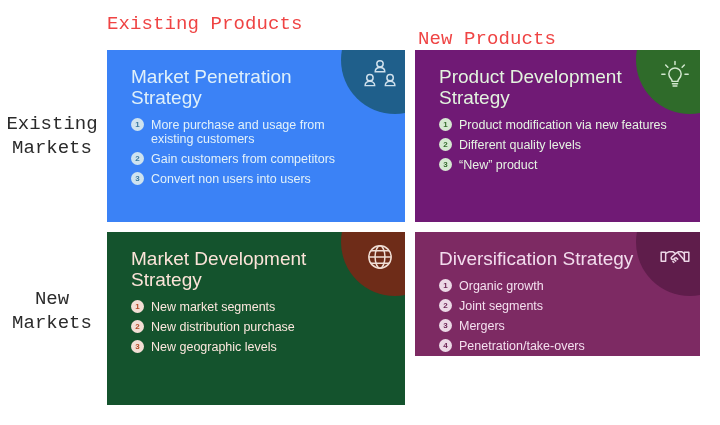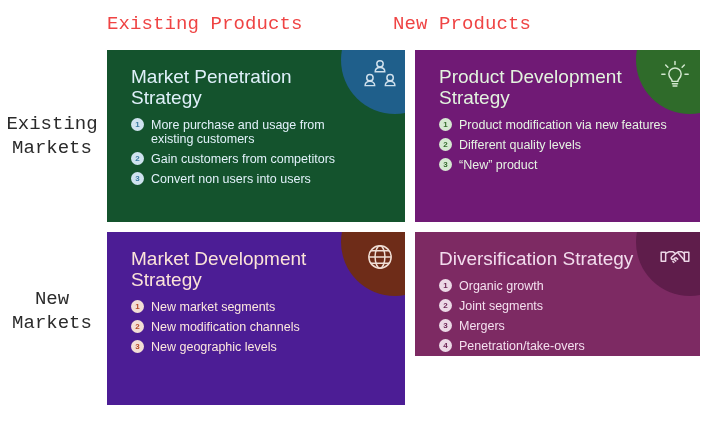--- a/index.html
+++ b/index.html
@@ -23,21 +23,21 @@
     height: 28px;
     line-height: 28px;
     text-align: left;
     font-size: 19px;
     color: #ef4444;
     letter-spacing: 0.1px;
     white-space: nowrap;
     font-family: Liberation Mono, monospace;
   }
   #col-header-existing { left: 107px; width: 298px; }
-  #col-header-new      { left: 393px; width: 285px; }
+  #col-header-new      { left: 418px; width: 285px; margin-top: 15px; }
 
   
   .row-label {
     position: absolute;
     left: 0px;
     width: 104px;
     text-align: center;
     font-size: 19px;
     color: #2b2b2b;
     line-height: 24px;
@@ -54,29 +54,29 @@
   }
   .card-inner {
     position: relative;
     width: 100%;
     height: 100%;
     padding: 16px 18px 10px 24px;
     box-sizing: border-box;
   }
   #card-market-penetration {
     left: 107px; top: 50px; width: 298px; height: 172px;
-    background: #14532d;
+    background: #3b82f6;
   }
   #card-product-development {
     left: 415px; top: 50px; width: 285px; height: 172px;
     background: #701a75;
   }
   #card-market-development {
     left: 107px; top: 232px; width: 298px; height: 173px;
-    background: #4c1d95;
+    background: #14532d;
   }
   #card-diversification {
     left: 415px; top: 232px; width: 285px; height: 124px;
     background: #7c2濃;
     background: #7d2a63;
   }
 
   
   .corner-blob {
     position: absolute;
@@ -241,21 +241,21 @@
     </span>
     <div class="card-inner">
       <div class="card-title">Market Development Strategy</div>
       <ul class="bullets">
         <li class="bullet">
           <span class="bullet-num">1</span>
           <span class="bullet-text">New market segments</span>
         </li>
         <li class="bullet">
           <span class="bullet-num">2</span>
-          <span class="bullet-text">New modification channels</span>
+          <span class="bullet-text">New distribution purchase</span>
         </li>
         <li class="bullet">
           <span class="bullet-num">3</span>
           <span class="bullet-text">New geographic levels</span>
         </li>
       </ul>
     </div>
   </div>
 
   <div class="card" id="card-diversification">

